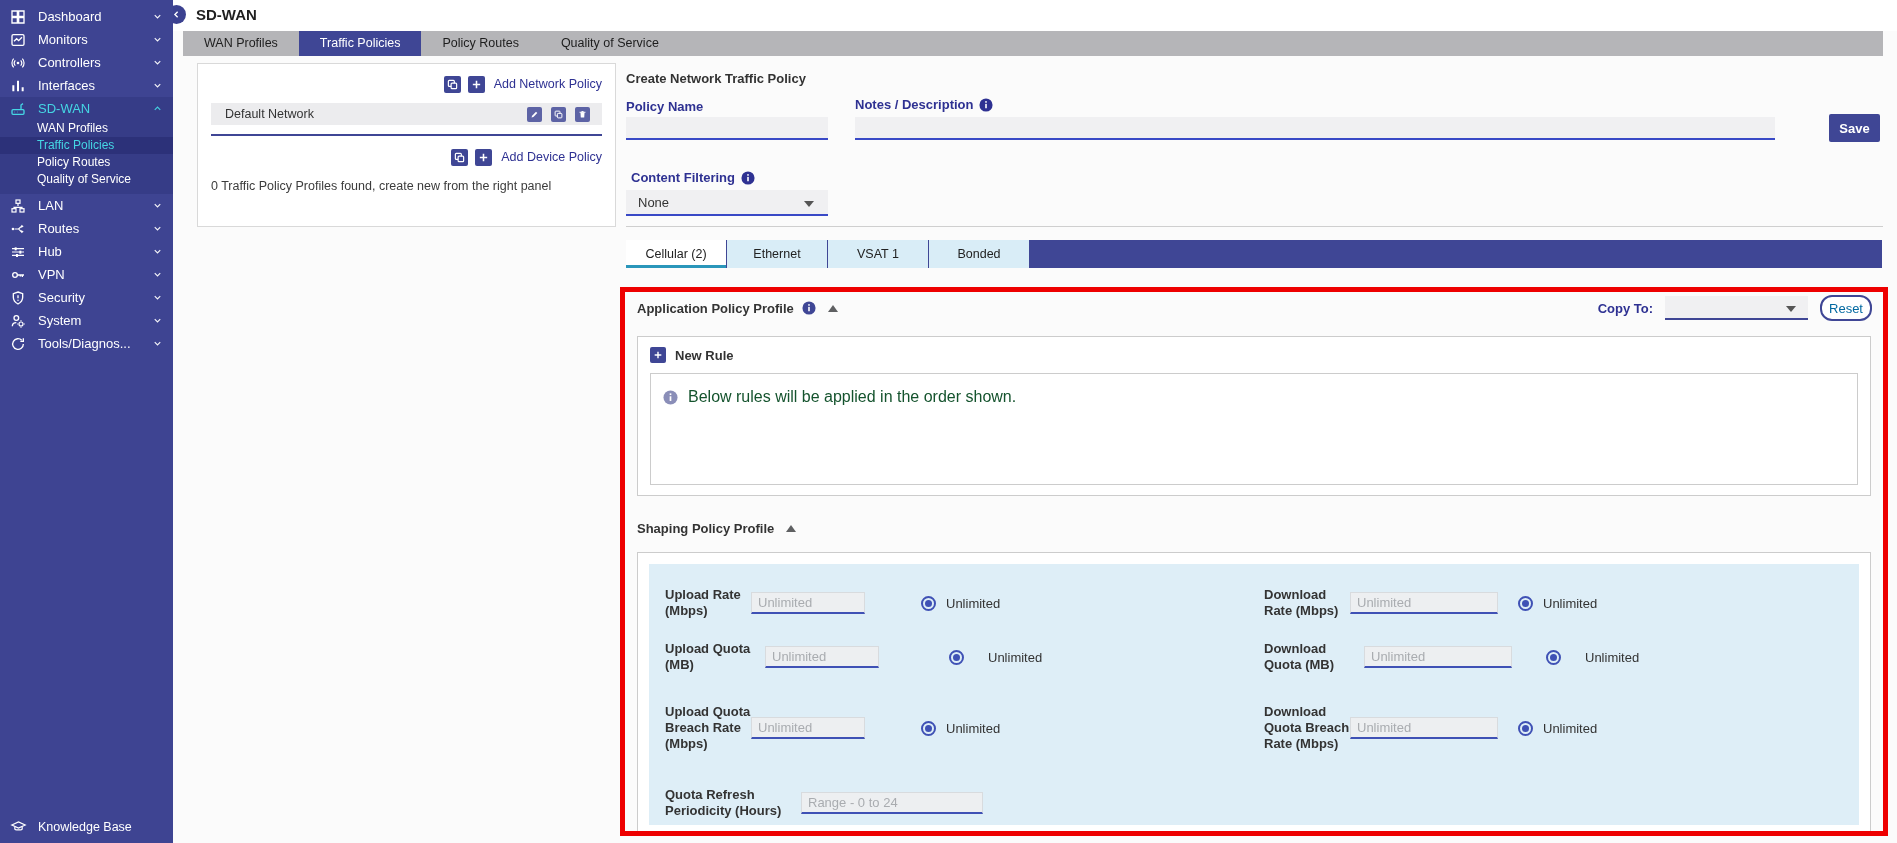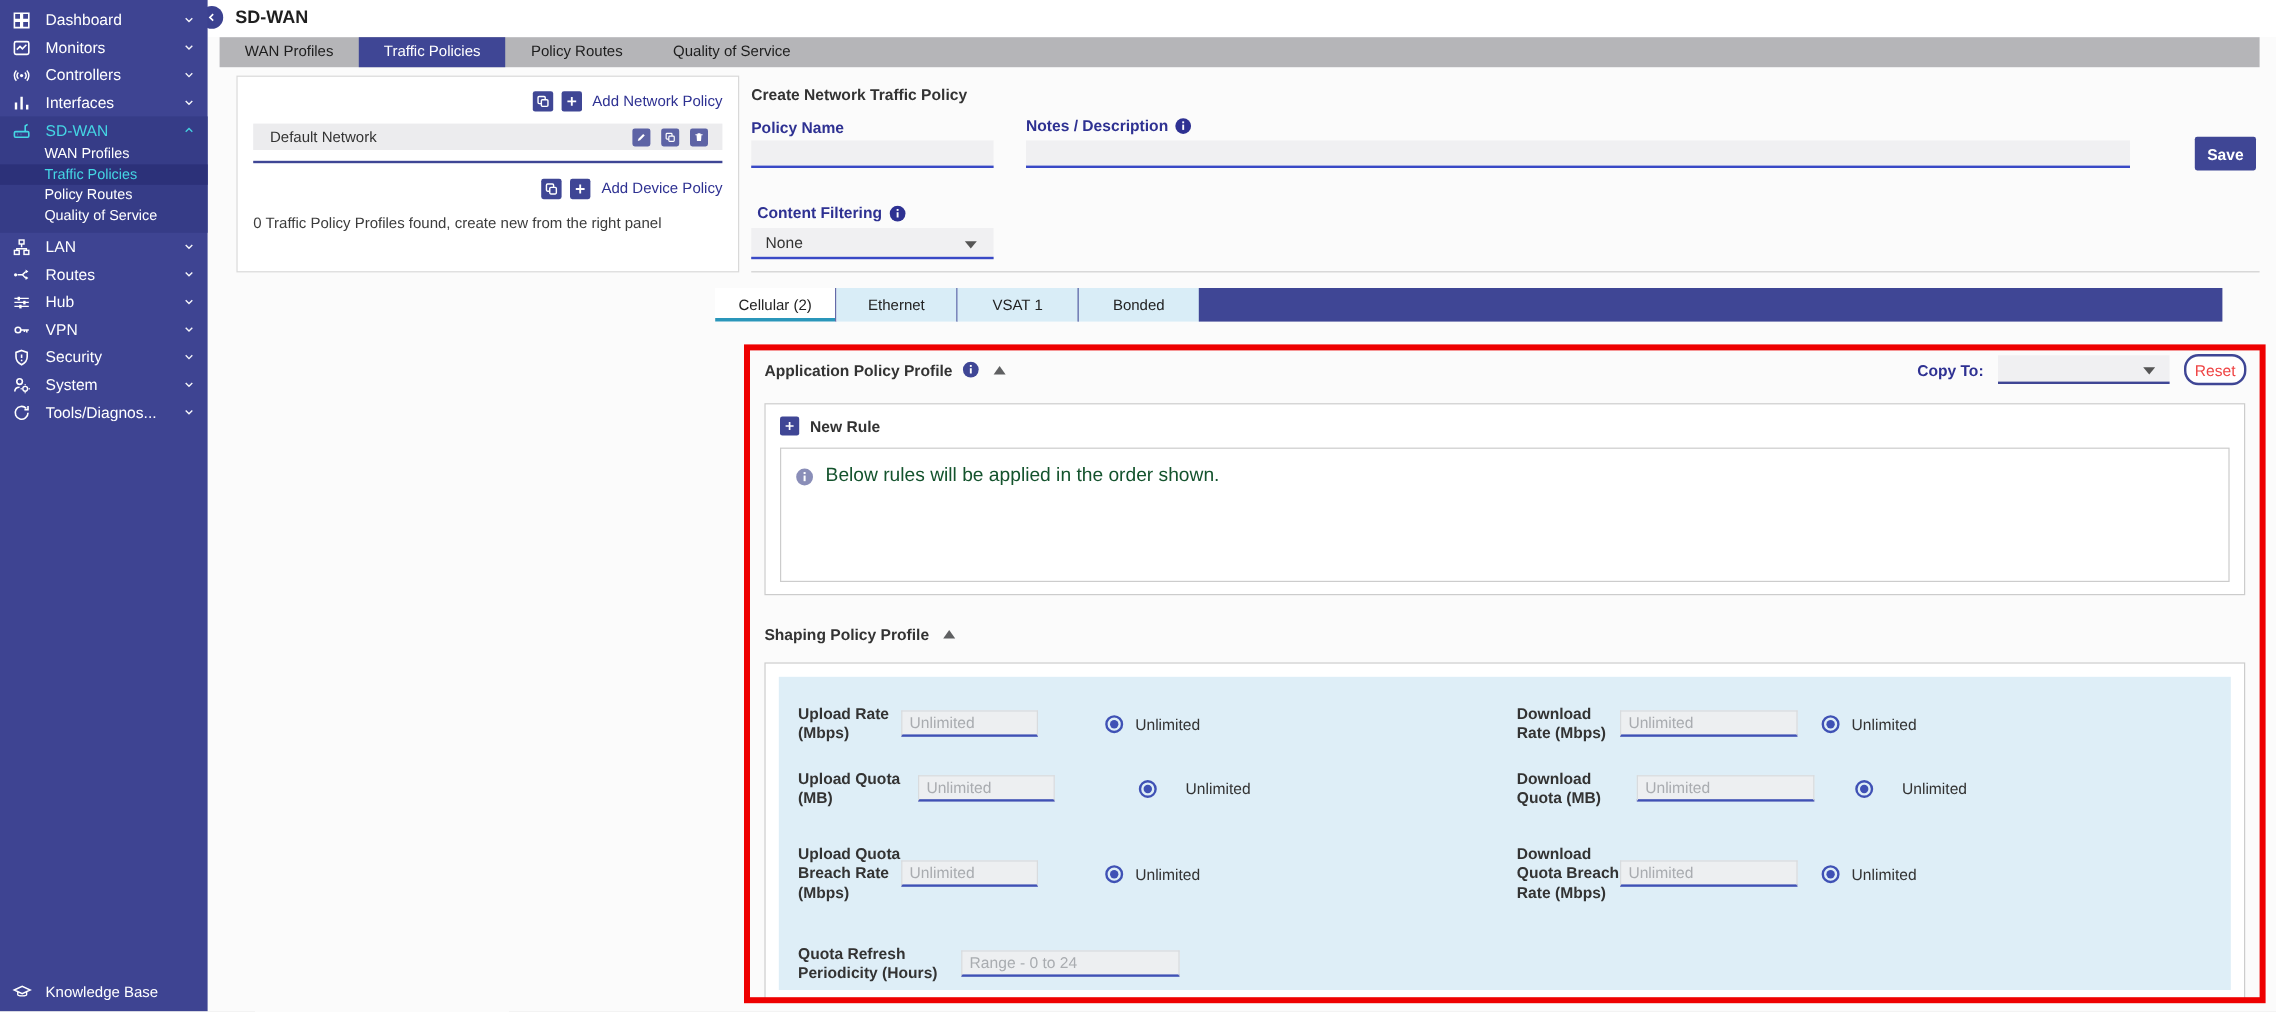--- a/index.html
+++ b/index.html
@@ -48,35 +48,35 @@
   .u-input::placeholder { color:#a6a9ad; }
   .pn-input { left:626px; top:117px; width:202px; }
   .notes-input { left:855px; top:117px; width:920px; }
   .save-btn { position:absolute; left:1829px; top:114px; width:51px; height:28px; background:#3f4695; color:#fff; font-weight:bold; font-size:13px; border:none; border-radius:2px; cursor:pointer; }
   .cf-group { position:absolute; left:631px; top:170px; display:flex; align-items:center; gap:6px; }
   .cf-dd { position:absolute; left:626px; top:190px; width:202px; height:26px; background:#f0f0f2; border-bottom:2px solid #3949c6; font-size:13px; color:#333; line-height:26px; padding-left:12px; cursor:pointer; }
   .dd-arrow { position:absolute; width:0; height:0; border-left:5px solid transparent; border-right:5px solid transparent; border-top:6px solid #555; }
   .divider { position:absolute; left:626px; top:226px; width:1257px; height:1px; background:#cfcfcf; }
 
   
-  .conn-tabs { position:absolute; left:596px; top:240px; height:28px; display:flex; z-index:1; }
+  .conn-tabs { position:absolute; left:626px; top:240px; height:28px; display:flex; z-index:1; }
   .conn-tab { width:101px; text-align:center; line-height:28px; font-size:12.5px; background:#d9edf7; border-right:1px solid #3f4695; font-weight:500; color:#222; cursor:pointer; }
   .conn-tab.active { background:#fff; box-shadow:inset 0 -3px 0 #2a96ba; }
   .conn-fill { width:852px; background:#3f4695; }
 
   
   .red-box { position:absolute; left:620px; top:287px; width:1268px; height:549px; border:5px solid #ee0000; pointer-events:none; z-index:5; }
 
   
   .app-header { position:absolute; left:637px; top:294px; width:1235px; height:28px; display:flex; align-items:center; gap:8px; }
   .section-title { font-size:13px; font-weight:bold; color:#333; }
   .tri-up { width:0; height:0; border-left:5px solid transparent; border-right:5px solid transparent; border-bottom:7px solid #5f6062; margin-left:4px; cursor:pointer; }
   .copy-group { margin-left:auto; display:flex; align-items:center; gap:12px; }
   .copy-dd { position:relative; width:143px; height:24px; background:#f0f0f2; border-bottom:2px solid #3f4695; cursor:pointer; font-size:13px; line-height:24px; padding-left:10px; color:#333; }
-  .reset-btn { width:52px; height:26px; border:2px solid #3f4695; border-radius:12px; background:#fff; color:#ef4444; font-size:13px; cursor:pointer; }
+  .reset-btn { width:52px; height:26px; border:2px solid #3f4695; border-radius:12px; background:#fff; color:#0369a1; font-size:13px; cursor:pointer; }
   .rules-box { position:absolute; left:637px; top:336px; width:1234px; height:160px; border:1px solid #ccc; background:#fff; }
   .new-rule-row { display:flex; align-items:center; gap:9px; padding:10px 12px 10px 12px; cursor:pointer; }
   .inner-box { margin:0 12px; border:1px solid #ccc; height:112px; padding-top:14px; }
   .info-row { display:flex; align-items:center; gap:10px; padding:0 12px; font-size:16px; color:#14532d; }
   .implicit-row { position:relative; margin:16px 12px 0 12px; height:28px; background:#f1f1f3; border:2px solid #4caf50; line-height:24px; font-size:13px; color:#333; padding-left:36px; cursor:pointer; }
   .implicit-row .dd-arrow { right:10px; top:9px; border-top-color:#3f4695; }
 
   
   .shaping-header { position:absolute; left:637px; top:521px; display:flex; align-items:center; gap:8px; }
   .shaping-box { position:absolute; left:637px; top:552px; width:1234px; height:283px; border:1px solid #ccc; background:#fff; overflow:hidden; }

